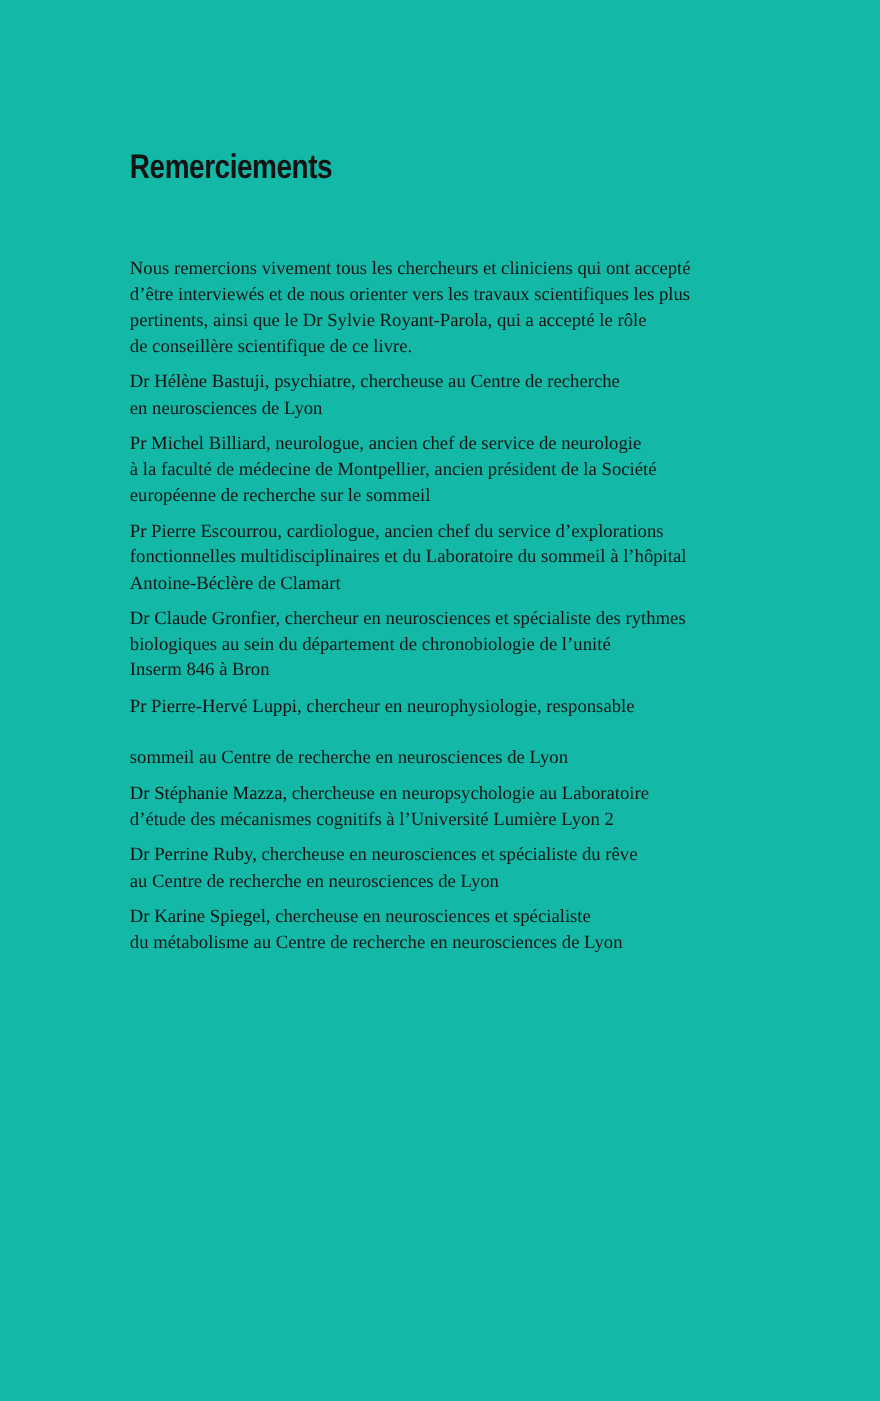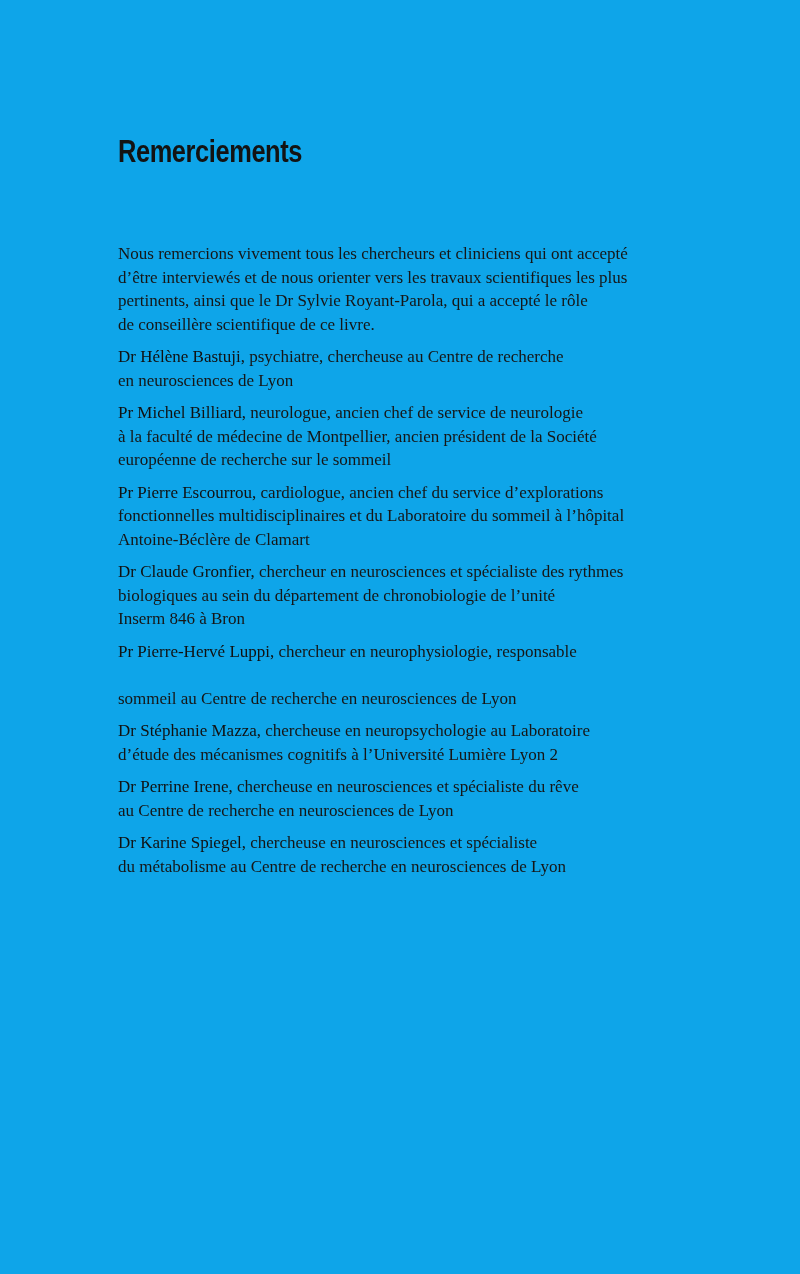--- a/index.html
+++ b/index.html
@@ -9,21 +9,21 @@
   }
   body {
     width: 800px;
     height: 1274px;
     overflow: hidden;
   }
   .page {
     position: relative;
     width: 800px;
     height: 1274px;
-    background: #0ea5e9;
+    background: #14b8a6;
     color: #161616;
     font-family: "Liberation Serif", serif;
   }
   .page-title {
     position: absolute;
     left: 118px;
     top: 136px;
     margin: 0;
     font-family: "Liberation Sans", sans-serif;
     font-weight: 700;
@@ -31,21 +31,21 @@
     line-height: 1;
     letter-spacing: -0.5px;
     color: #131313;
     transform: scaleX(0.82);
     transform-origin: 0 50%;
     white-space: nowrap;
   }
   .content {
     position: absolute;
     left: 118px;
-    top: 242px;
+    top: 232px;
     width: 650px;
     font-size: 17px;
     line-height: 23.5px;
   }
   .content p {
     margin: 0 0 9px 0;
     white-space: nowrap; 
   }
   .content strong {
     font-weight: 400;
@@ -60,17 +60,17 @@
 
   <div class="content">
     <p class="intro"><span>Nous remercions vivement tous les chercheurs et cliniciens qui ont accepté</span><br><span>d’être interviewés et de nous orienter vers les travaux scientifiques les plus</span><br><span>pertinents, ainsi que le Dr Sylvie Royant-Parola, qui a accepté le rôle</span><br><span>de conseillère scientifique de ce livre.</span></p>
     <div>
         <p><strong>Dr Hélène Bastuji,</strong> <span>psychiatre, chercheuse au Centre de recherche</span><br><span>en neurosciences de Lyon</span></p>
         <p><strong>Pr Michel Billiard,</strong> <span>neurologue, ancien chef de service de neurologie</span><br><span>à la faculté de médecine de Montpellier, ancien président de la Société</span><br><span>européenne de recherche sur le sommeil</span></p>
         <p><strong>Pr Pierre Escourrou,</strong> <span>cardiologue, ancien chef du service d’explorations</span><br><span>fonctionnelles multidisciplinaires et du Laboratoire du sommeil à l’hôpital</span><br><span>Antoine-Béclère de Clamart</span></p>
         <p><strong>Dr Claude Gronfier,</strong> <span>chercheur en neurosciences et spécialiste des rythmes</span><br><span>biologiques au sein du département de chronobiologie de l’unité</span><br><span>Inserm 846 à Bron</span></p>
         <p><strong>Pr Pierre-Hervé Luppi,</strong> <span>chercheur en neurophysiologie, responsable</span><br><br><span>sommeil au Centre de recherche en neurosciences de Lyon</span></p>
         <p><strong>Dr Stéphanie Mazza,</strong> <span>chercheuse en neuropsychologie au Laboratoire</span><br><span>d’étude des mécanismes cognitifs à l’Université Lumière Lyon 2</span></p>
-        <p><strong>Dr Perrine Irene,</strong> <span>chercheuse en neurosciences et spécialiste du rêve</span><br><span>au Centre de recherche en neurosciences de Lyon</span></p>
+        <p><strong>Dr Perrine Ruby,</strong> <span>chercheuse en neurosciences et spécialiste du rêve</span><br><span>au Centre de recherche en neurosciences de Lyon</span></p>
         <p><strong>Dr Karine Spiegel,</strong> <span>chercheuse en neurosciences et spécialiste</span><br><span>du métabolisme au Centre de recherche en neurosciences de Lyon</span></p>
       </div>
   </div>
 </div>
 
 </body></html>

